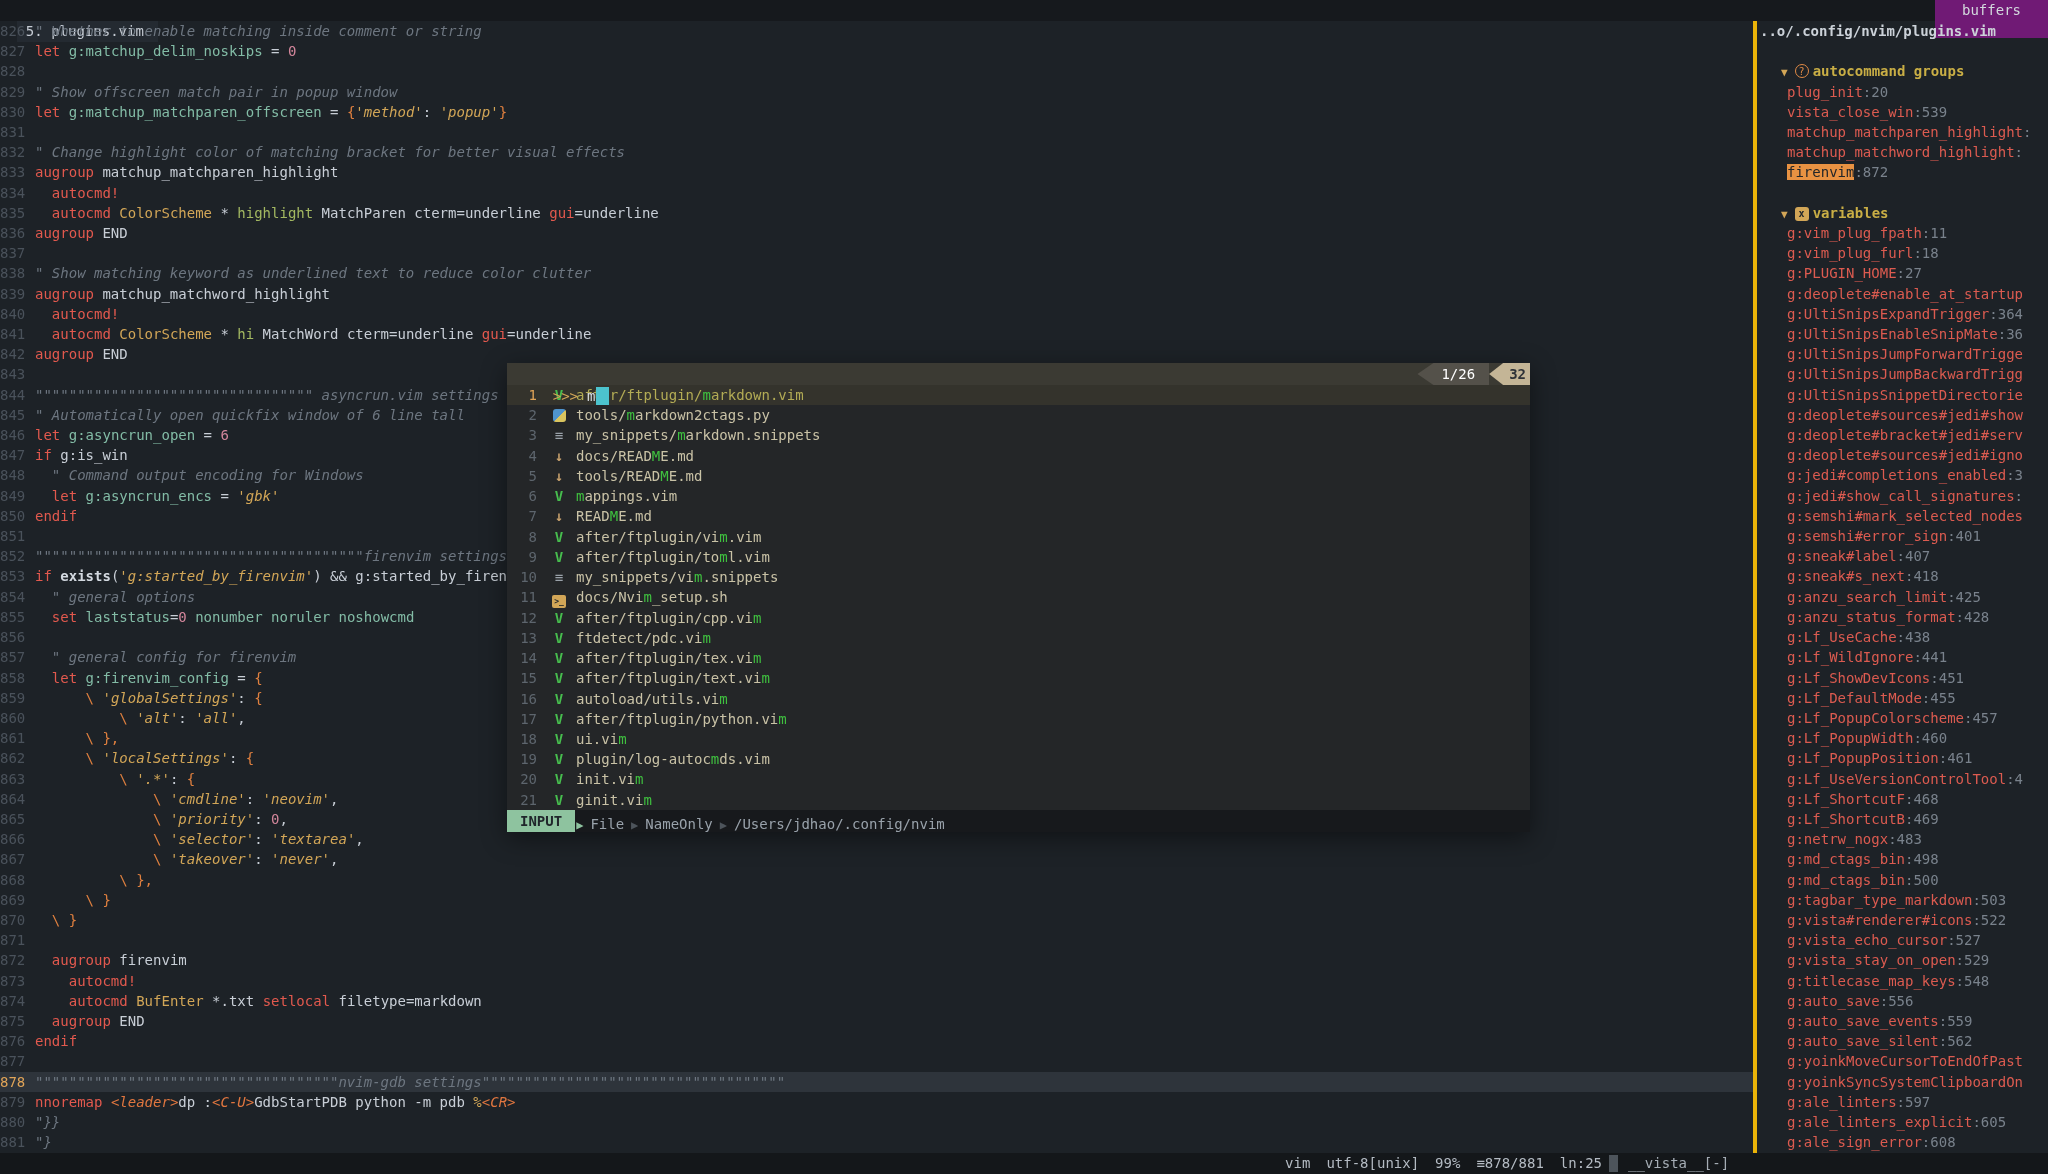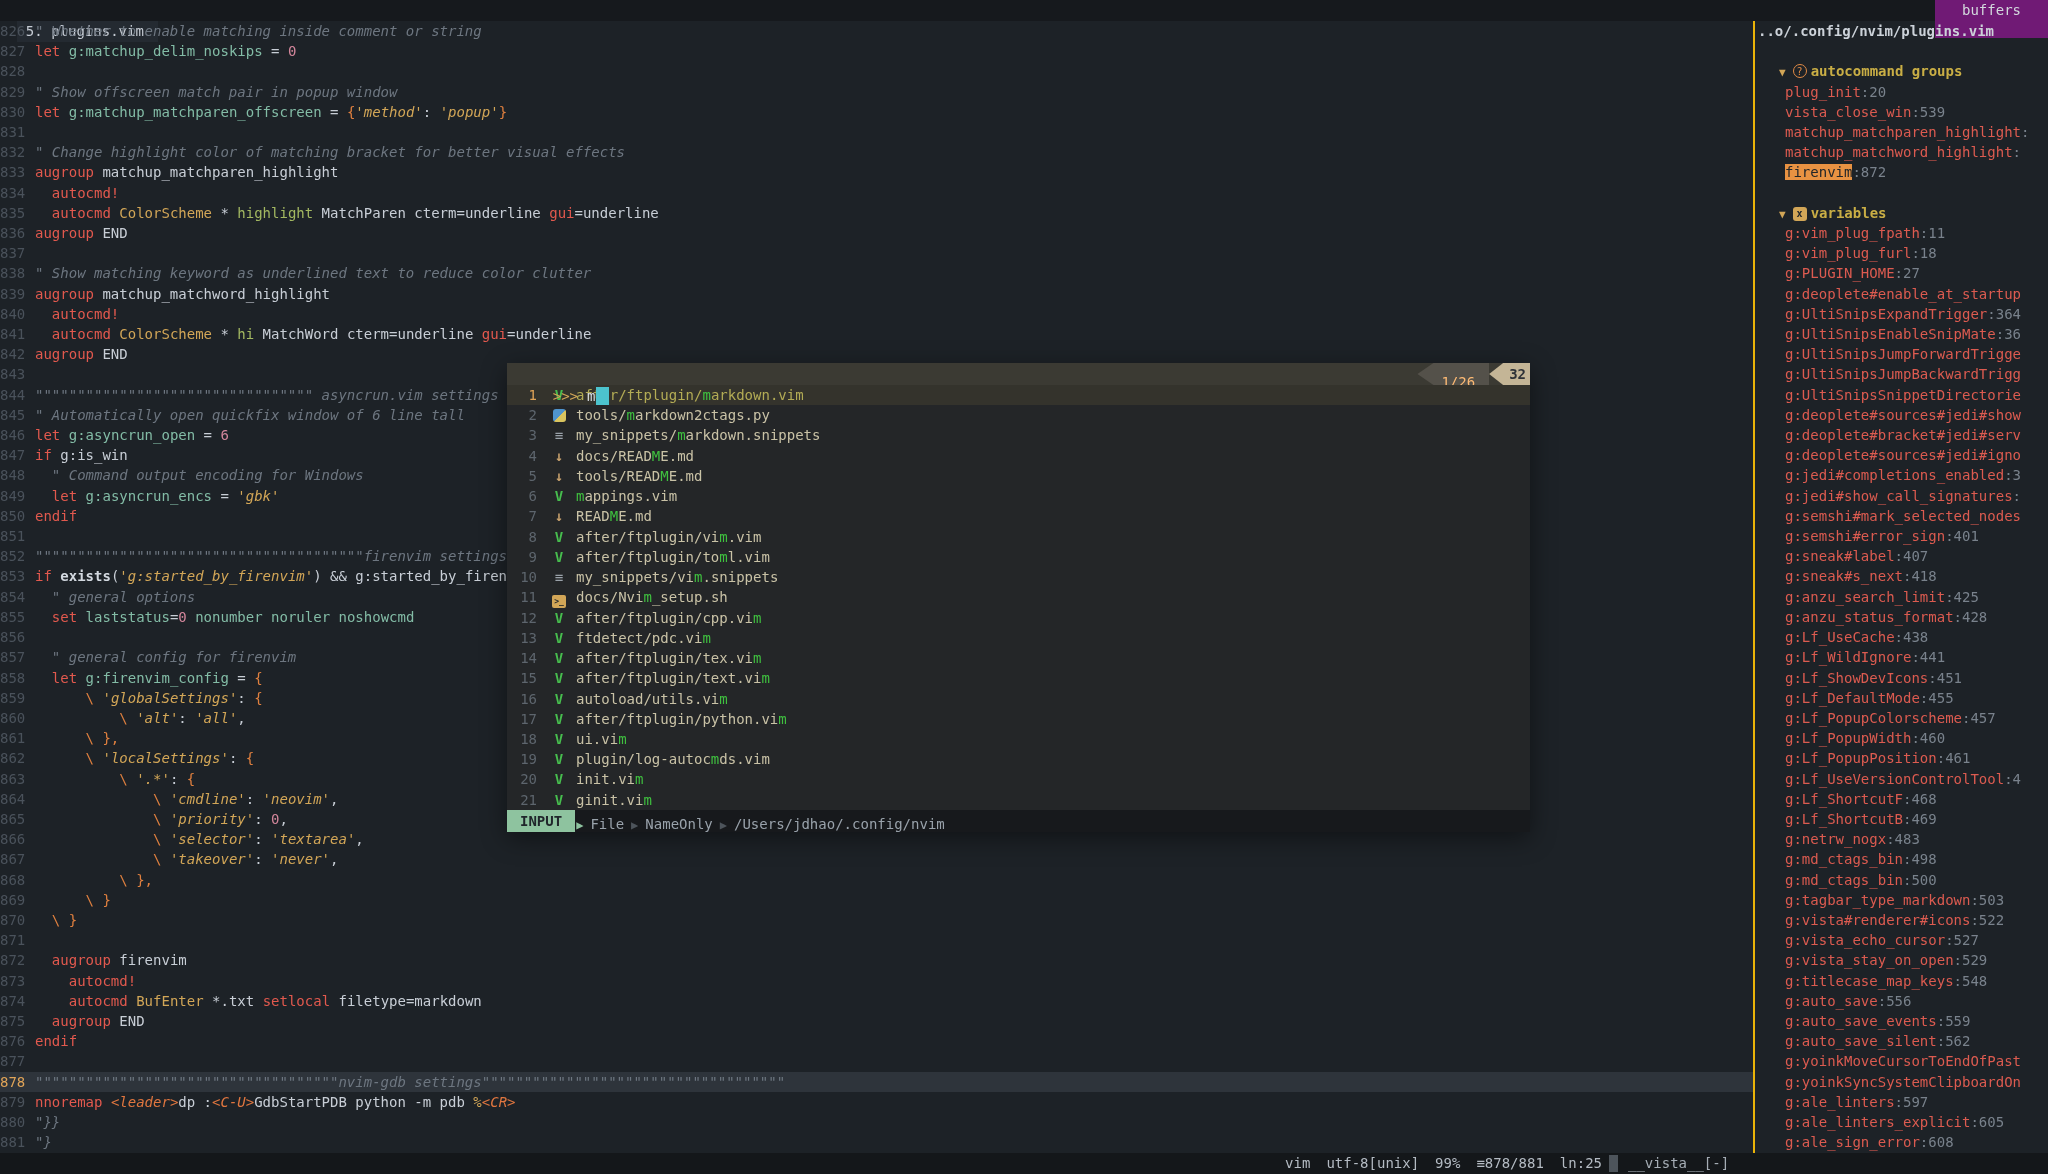--- a/index.html
+++ b/index.html
@@ -18,39 +18,39 @@
   .kw{color:#e2594e}
   .id{color:#83bca6}
   .fg{color:#c8ced6}
   .st{color:#d2a657;font-style:italic}
   .nu{color:#d3869b}
   .br{color:#e0803f}
   .fn{color:#a3b861}
   .yl{color:#d2a657}
   .sp{color:#e0763f;font-style:italic}
   .bd{color:#d3d9e0;font-weight:bold}
-  .vista{position:absolute;left:1753px;top:21px;width:295px;height:1132px;border-left:2px solid #eab308;box-sizing:border-box;overflow:hidden}
+  .vista{position:absolute;left:1753px;top:21px;width:295px;height:1132px;border-left:4px solid #eab308;box-sizing:border-box;overflow:hidden}
   .vrow{height:20.214px;line-height:20.214px;white-space:pre;overflow:hidden}
   .vpath{color:#ccd2d9;font-weight:bold;padding-left:3px}
   .vgroup{padding-left:24px}
   .garrow{color:#d2a657;margin-right:7px;font-size:11px}
   .gq{color:#e08a45;border:1px solid #e08a45;border-radius:50%;display:inline-block;width:14px;height:14px;line-height:13px;text-align:center;font-size:10px;margin-right:4px;vertical-align:1px;box-sizing:border-box}
   .gx{background:#d2a657;color:#23272b;display:inline-block;width:14px;height:14px;line-height:14px;text-align:center;font-size:10px;font-weight:bold;border-radius:3px;margin-right:4px;vertical-align:1px}
   .glabel{color:#c9ae45;font-weight:bold}
   .vitem{padding-left:30px}
   .vname{color:#dc5b50}
   .vval{color:#79828c}
   .vhl{background:#e89242;color:#222629}
   .popup{position:absolute;left:507px;top:363px;width:1023px;background:#242628;box-shadow:0 6px 24px rgba(0,0,0,.45)}
   .prompt{height:22px;line-height:22px;background:#3b3a33;position:relative;padding-left:12px;white-space:pre}
   .arrows{color:#d2a657}
   .query{color:#d6dbe0;margin-left:9px}
   .pcursor{display:inline-block;width:13px;height:18px;background:#4cc3cd;vertical-align:-4px;margin-left:1px}
   .counters{position:absolute;right:0;top:0;height:22px;display:flex}
-  .cnt1{background:#54514a;color:#fdba74;padding:8px 14px 0 24px;clip-path:polygon(0 50%,16px 0,100% 0,100% 100%,16px 100%)}
+  .cnt1{background:#54514a;color:#ffffff;padding:0 14px 0 24px;clip-path:polygon(0 50%,16px 0,100% 0,100% 100%,16px 100%)}
   .cnt2{background:#c4b596;color:#2e3237;font-weight:bold;padding:0 4px 0 20px;clip-path:polygon(0 50%,14px 0,100% 0,100% 100%,14px 100%)}
   .prows{height:425.04px;overflow:hidden}
   .prow{height:20.24px;line-height:20.24px;display:flex;white-space:pre;color:#c9c2a6}
   .prow.sel{background:#34332c;color:#b3ac55}
   .pnum{flex:none;width:30px;text-align:right;color:#5d656d;margin-right:13px}
   .sel .pnum{color:#e0a458}
   .ic{flex:none;width:18px;margin-right:8px;text-align:center}
   .ic-vim{color:#47be4e;font-weight:bold}
   .ic-snip{color:#9aa2aa}
   .ic-md{color:#c7a06c;font-weight:bold}

